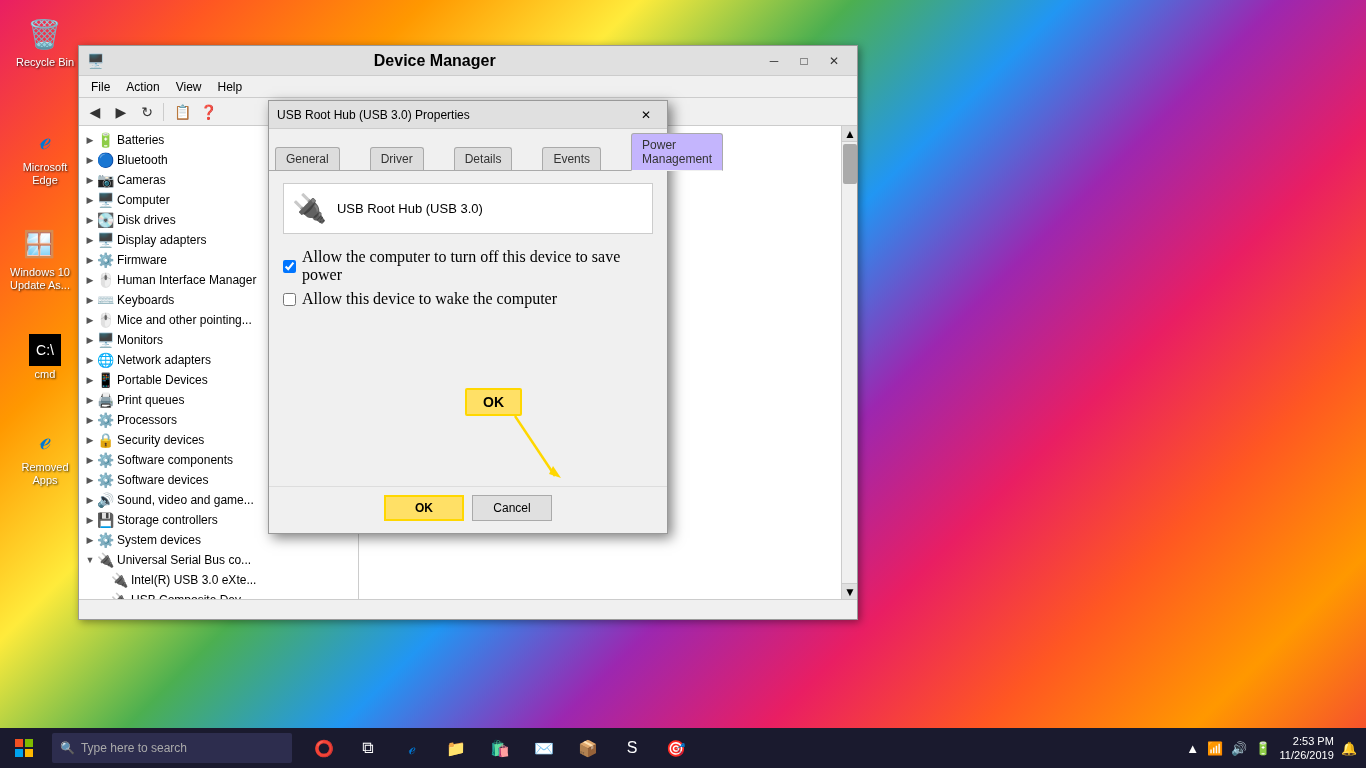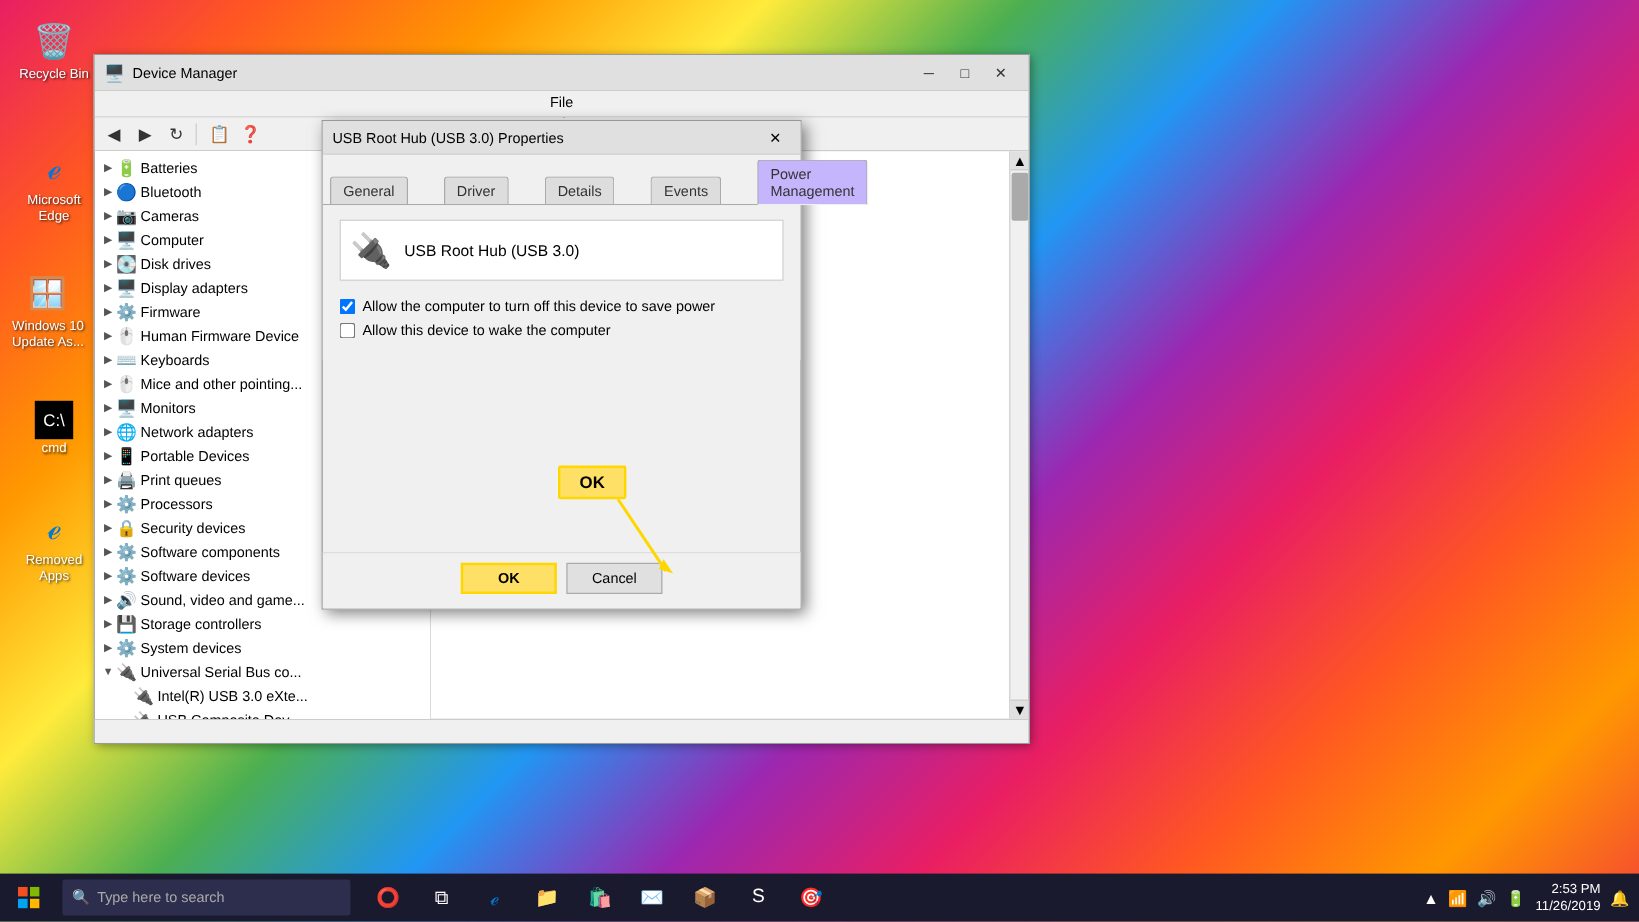--- a/index.html
+++ b/index.html
@@ -100,34 +100,33 @@
     .win-titlebar {
       height: 30px;
       background: #e0e0e0;
       display: flex; align-items: center;
       padding: 0 8px;
       border-bottom: 1px solid #ccc;
       user-select: none;
     }
 
     .win-icon { font-size: 14px; margin-right: 6px; }
-    .win-title { font-size: 12px; flex: 1; font-weight: 400; }
+    .win-title { font-size: 16px; flex: 1; font-weight: 700; text-align: center; }
 
     .win-controls { display: flex; gap: 0; }
     .win-ctrl {
       width: 30px; height: 30px;
       display: flex; align-items: center; justify-content: center;
       cursor: pointer; font-size: 12px; color: #333;
     }
 
     .win-menubar {
       display: flex; height: 22px; align-items: center;
       padding: 0 4px; border-bottom: 1px solid #ccc;
       background: #f0f0f0;
-      flex-direction: column;
     }
     .menu-item {
       padding: 2px 8px; cursor: pointer; font-size: 12px;
     }
 
     .win-toolbar {
       height: 28px; background: #f0f0f0;
       display: flex; align-items: center;
       padding: 0 4px; border-bottom: 1px solid #ccc;
       gap: 2px;
@@ -256,21 +255,21 @@
 
     .power-section { margin-top: 6px; }
 
     .checkbox-row {
       display: flex; align-items: center;
       margin-bottom: 6px;
     }
     .checkbox-row input[type=checkbox] {
       margin-right: 6px; cursor: pointer;
     }
-    .checkbox-label { font-size: 12px; }
+    .checkbox-label { font-size: 16px; font-family: Liberation Serif, serif; }
 
     
     .dlg-footer {
       display: flex; justify-content: center;
       padding: 8px 14px 12px;
       gap: 8px;
       border-top: 1px solid #ddd;
       background: #f0f0f0;
     }
 
@@ -390,21 +389,21 @@
           <span class="node-label">Display adapters</span>
         </div>
         <div class="tree-item">
           <span class="arrow">▶</span>
           <span class="node-icon">⚙️</span>
           <span class="node-label">Firmware</span>
         </div>
         <div class="tree-item">
           <span class="arrow">▶</span>
           <span class="node-icon">🖱️</span>
-          <span class="node-label">Human Firmware Device</span>
+          <span class="node-label">Human Interface Manager</span>
         </div>
         <div class="tree-item">
           <span class="arrow">▶</span>
           <span class="node-icon">⌨️</span>
           <span class="node-label">Keyboards</span>
         </div>
         <div class="tree-item">
           <span class="arrow">▶</span>
           <span class="node-icon">🖱️</span>
           <span class="node-label">Mice and other pointing...</span>

